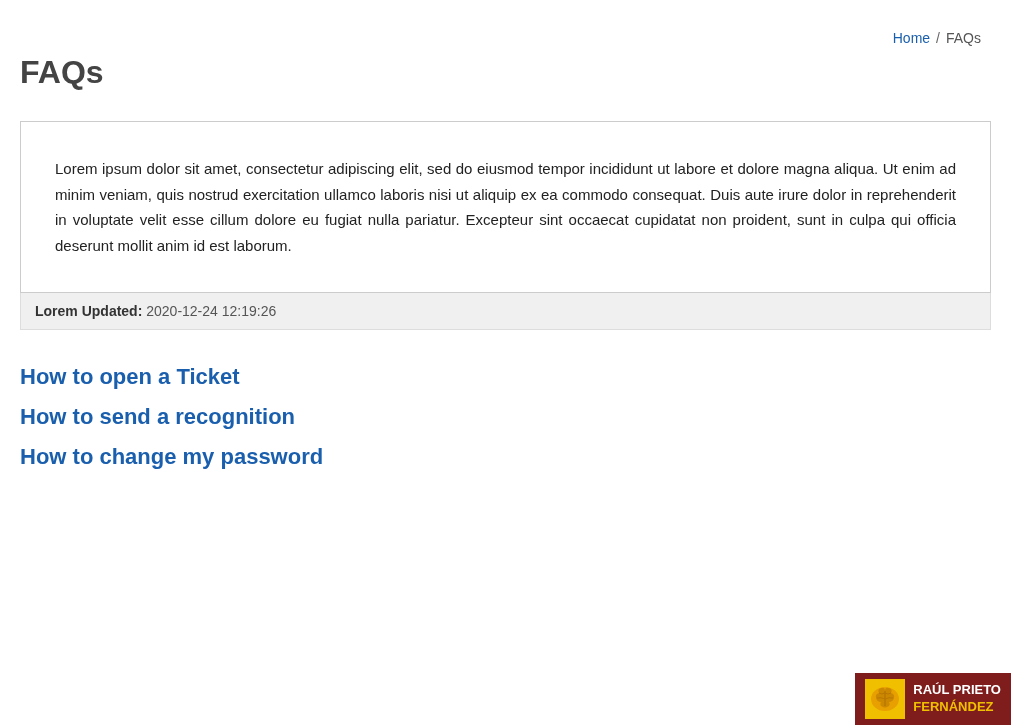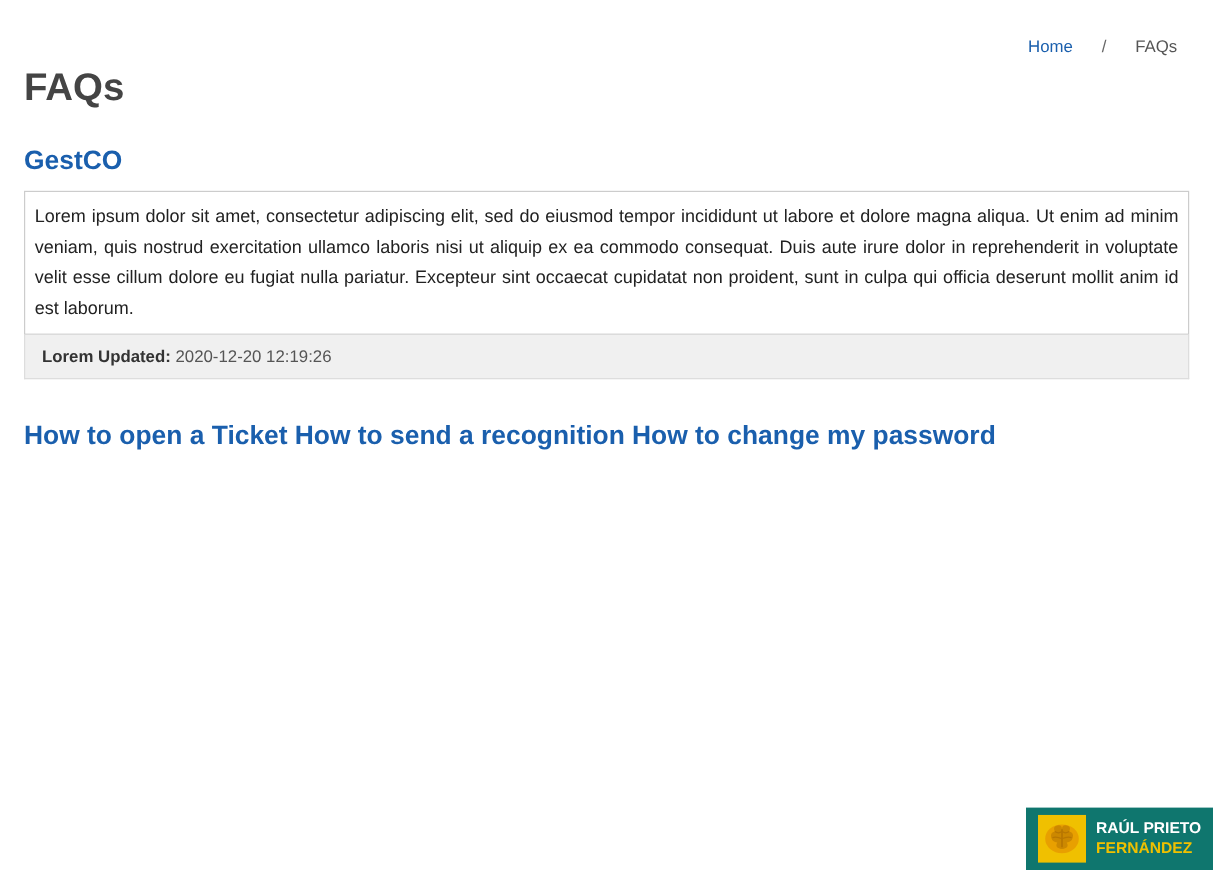--- a/index.html
+++ b/index.html
@@ -18,21 +18,21 @@
       position: relative;
     }
 
     .page-wrapper {
       padding: 20px 20px 80px 20px;
     }
 
     .breadcrumb-area {
       display: flex;
       justify-content: flex-end;
-      gap: 24px;
+      gap: 6px;
       padding: 10px 10px 0 0;
       font-size: 14px;
     }
 
     .breadcrumb-home {
       color: #1a5fad;
       text-decoration: none;
     }
 
     .breadcrumb-separator {
@@ -53,21 +53,21 @@
 
     .section-title {
       color: #1a5fad;
       font-size: 22px;
       font-weight: bold;
       margin-bottom: 12px;
     }
 
     .content-box {
       border: 1px solid #ccc;
-      padding: 8px;
+      padding: 34px;
       text-align: justify;
       line-height: 1.7;
       color: #222;
       font-size: 15px;
     }
 
     .last-updated-bar {
       background: #f0f0f0;
       padding: 10px 14px;
       font-size: 14px;
@@ -78,39 +78,40 @@
     }
 
     .last-updated-bar span.label {
       font-weight: bold;
       color: #333;
     }
 
     .faq-links {
       margin-top: 30px;
       display: flex;
+      flex-direction: column;
       gap: 6px;
     }
 
     .faq-link {
       color: #1a5fad;
       font-size: 22px;
       font-weight: bold;
       text-decoration: none;
       display: block;
       padding: 4px 0;
     }
 
     .footer-badge {
       position: fixed;
       bottom: 0;
       right: 0;
       display: flex;
       align-items: center;
-      background: #0f766e;
+      background: #7f1d1d;
       color: #fff;
       padding: 6px 10px;
       font-size: 12px;
     }
 
     .footer-badge-brain {
       width: 40px;
       height: 40px;
       margin-right: 8px;
       flex-shrink: 0;
@@ -133,27 +134,26 @@
 <div class="page-wrapper">
 
   <div class="breadcrumb-area">
     <a class="breadcrumb-home" href="#">Home</a>
     <span class="breadcrumb-separator">/</span>
     <span class="breadcrumb-current">FAQs</span>
   </div>
 
   <h1 class="page-title">FAQs</h1>
 
-  <h2 class="section-title">GestCO</h2>
 
   <div class="content-box">Lorem ipsum dolor sit amet, consectetur adipiscing elit, sed do eiusmod tempor incididunt ut labore et dolore magna aliqua. Ut enim ad minim veniam, quis nostrud exercitation ullamco laboris nisi ut aliquip ex ea commodo consequat. Duis aute irure dolor in reprehenderit in voluptate velit esse cillum dolore eu fugiat nulla pariatur. Excepteur sint occaecat cupidatat non proident, sunt in culpa qui officia deserunt mollit anim id est laborum.</div>
 
   <div class="last-updated-bar">
     <span class="label">Lorem Updated:</span>
-    <span>2020-12-20 12:19:26</span>
+    <span>2020-12-24 12:19:26</span>
   </div>
 
   <div class="faq-links">
   <a class="faq-link" href="#">How to open a Ticket</a>
       <a class="faq-link" href="#">How to send a recognition</a>
       <a class="faq-link" href="#">How to change my password</a>
     </div>
 </div>
 
 <div class="footer-badge">

